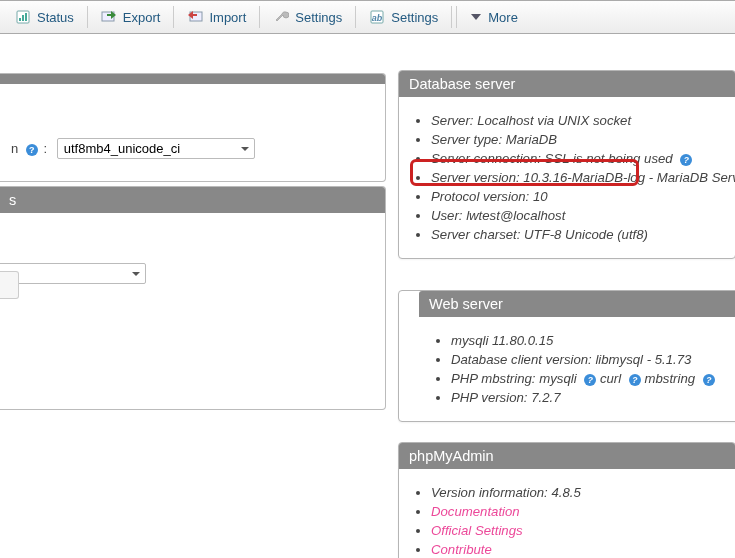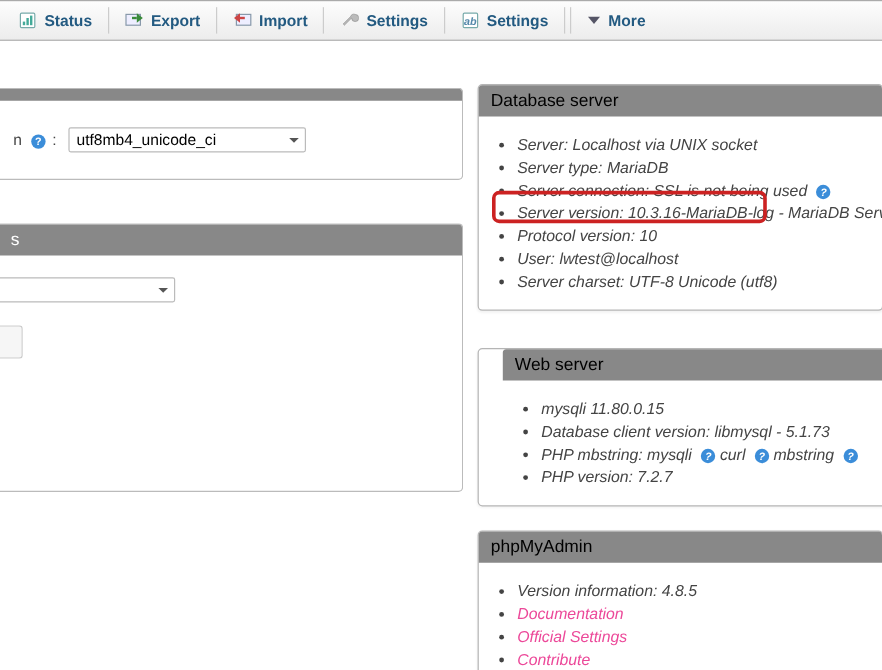--- a/index.html
+++ b/index.html
@@ -30,21 +30,21 @@
     display: flex;
     align-items: center;
     gap: 6px;
     padding: 4px 10px;
     margin: 0 1px;
     border-radius: 3px;
     cursor: pointer;
   }
   .tab-label {
     color: #235a81;
-    font-weight: bold;
+    font-weight: normal;
     font-size: 13px;
   }
   .icon-svg { display: block; }
   .divider {
     border-left: 1px solid #ccc;
     height: 22px;
     margin: 0 2px;
   }
   
   .content {
@@ -53,21 +53,21 @@
   }
   .panel {
     position: absolute;
     border: 1px solid #b5b5b5;
     border-radius: 4px;
     background: #fff;
     box-shadow: 0 1px 2px rgba(0,0,0,0.05);
   }
   .panel-header {
     background: #888;
-    color: #000000;
+    color: #ffffff;
     font-size: 14.5px;
     padding: 5px 10px;
     border-radius: 3px 3px 0 0;
   }
   .panel-body {
     padding: 14px 10px 14px 10px;
   }
   ul.info {
     margin: 0;
     padding: 0 0 0 22px;
@@ -116,20 +116,21 @@
     border: 1px solid #bbb;
     border-radius: 2px;
     background: #fff;
     appearance: none;
     -webkit-appearance: none;
     -moz-appearance: none;
   }
   .select-wrap {
     position: relative;
     display: inline-block;
+    margin-top: 32px;
   }
   .select-wrap::after {
     content: "";
     position: absolute;
     right: 6px;
     top: 50%;
     margin-top: -2px;
     border: 4px solid transparent;
     border-top-color: #555;
     pointer-events: none;

